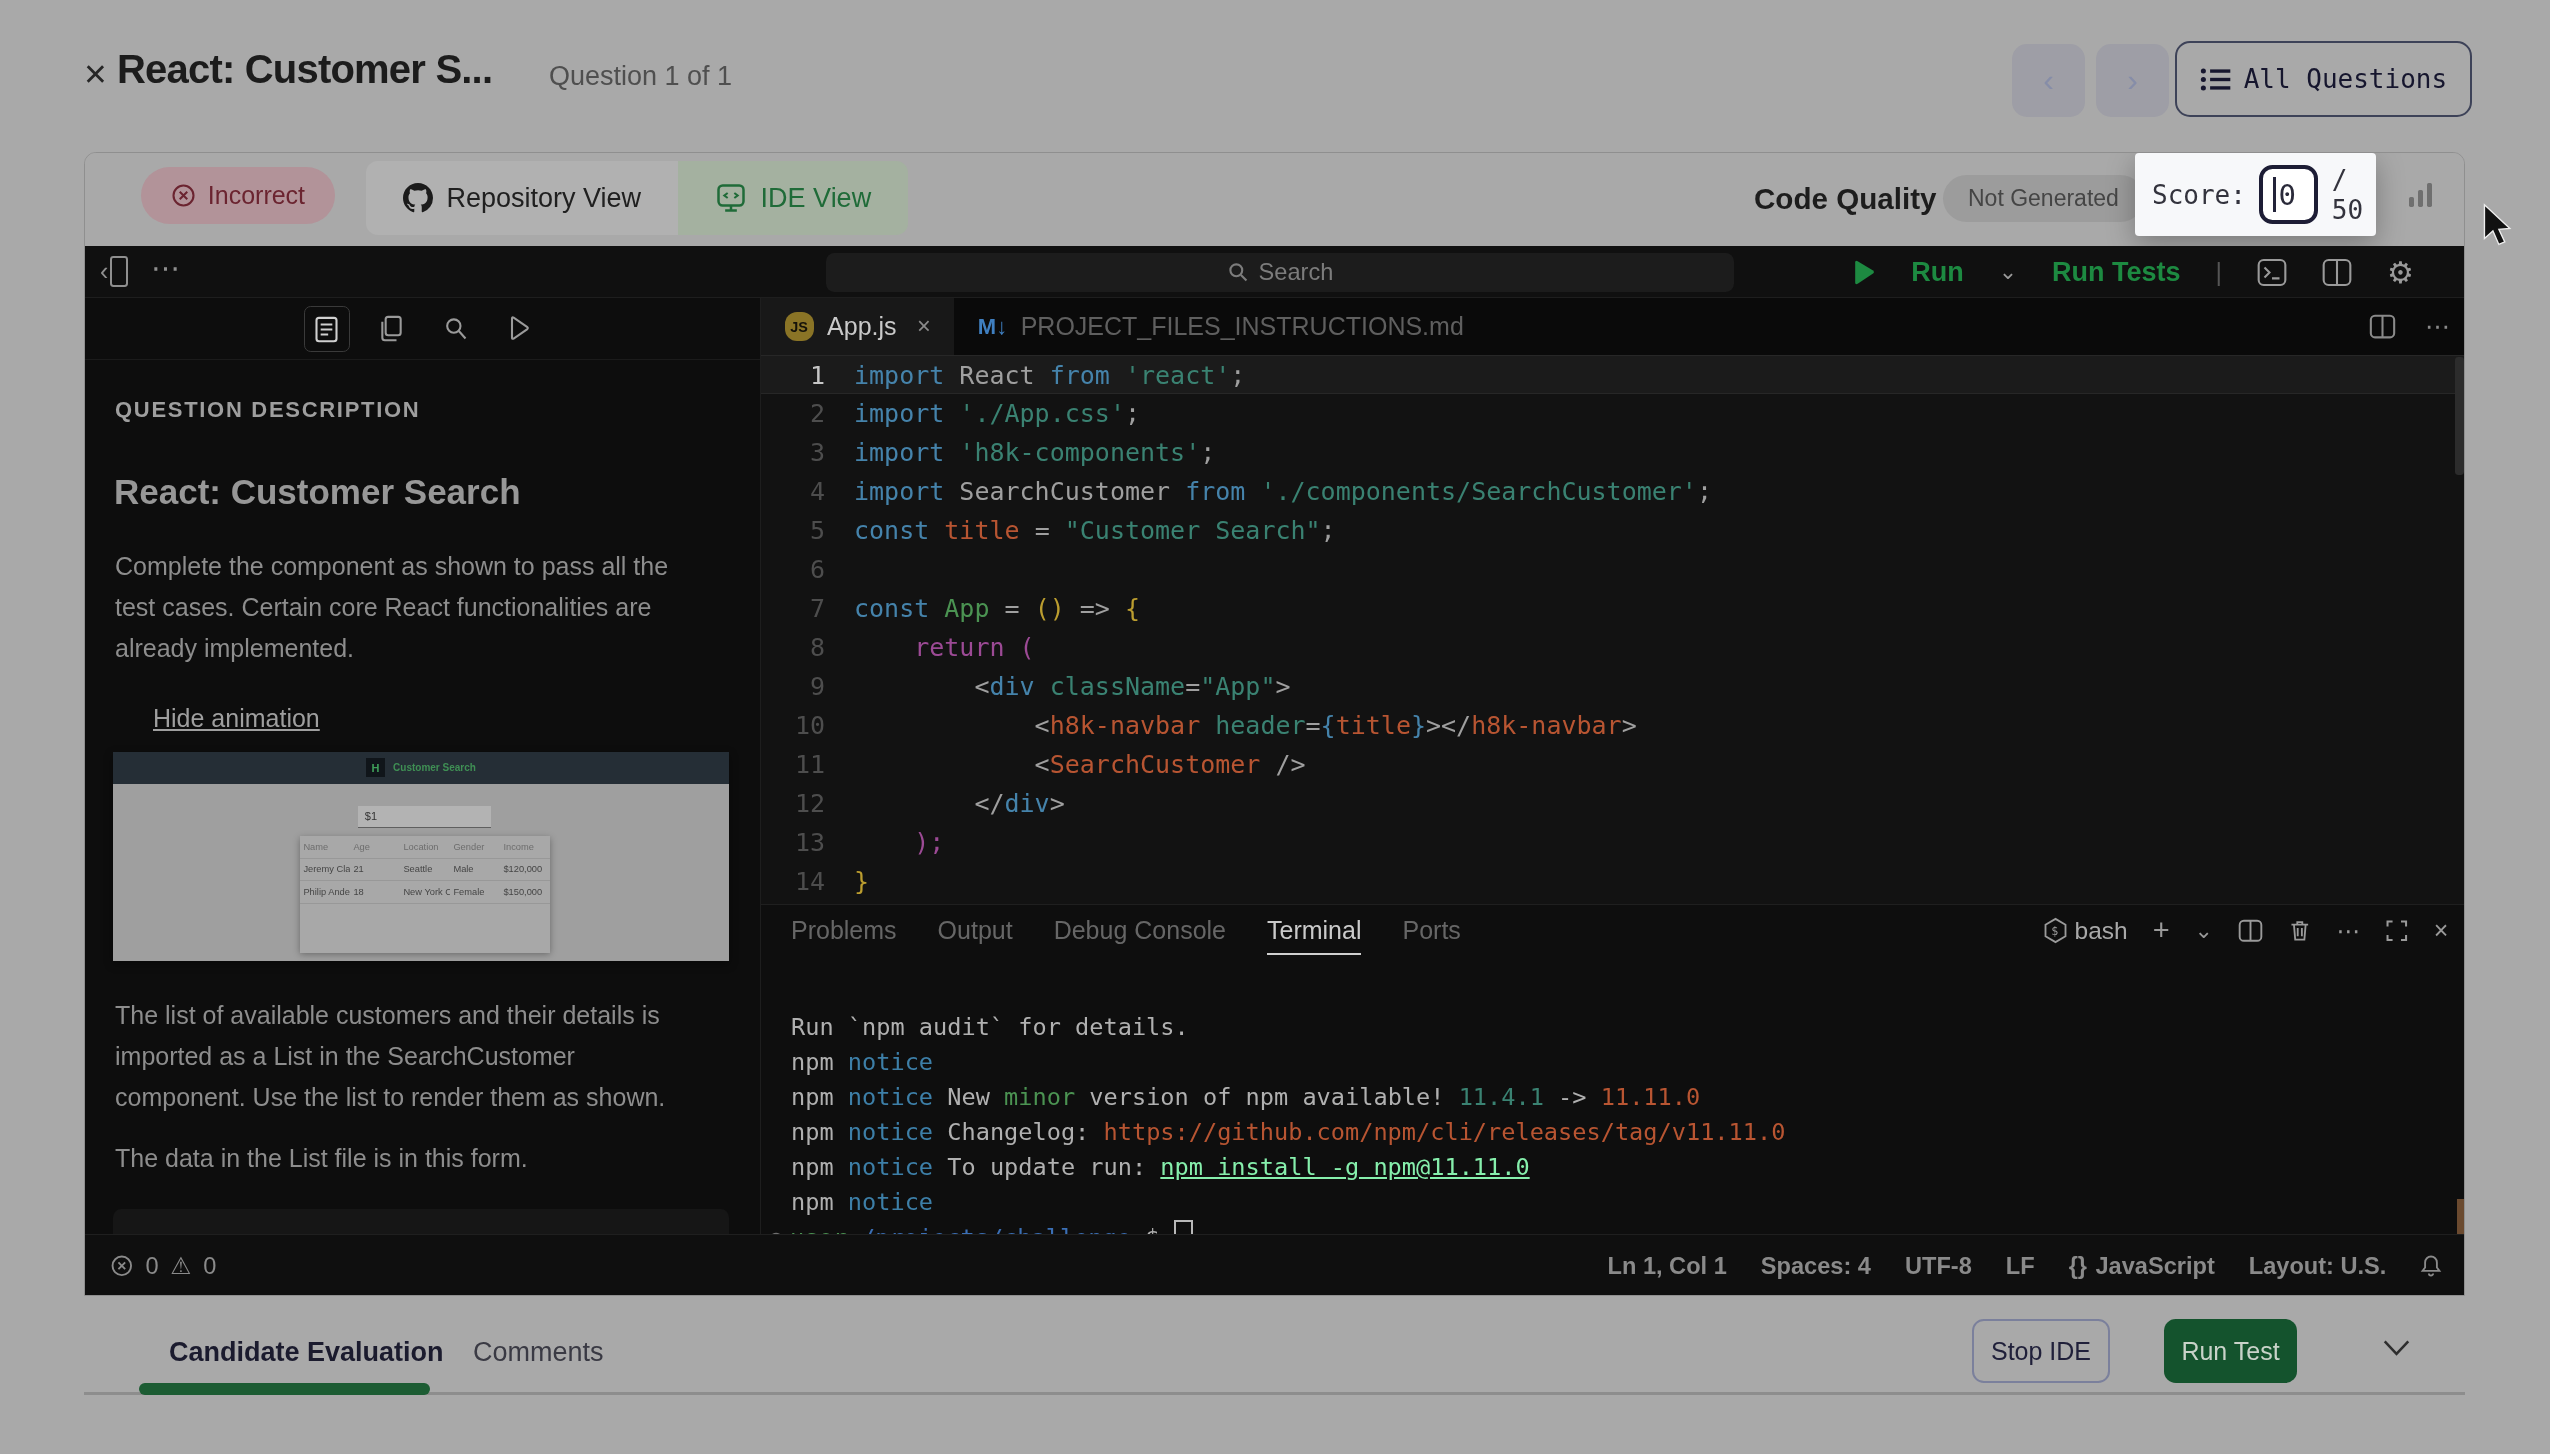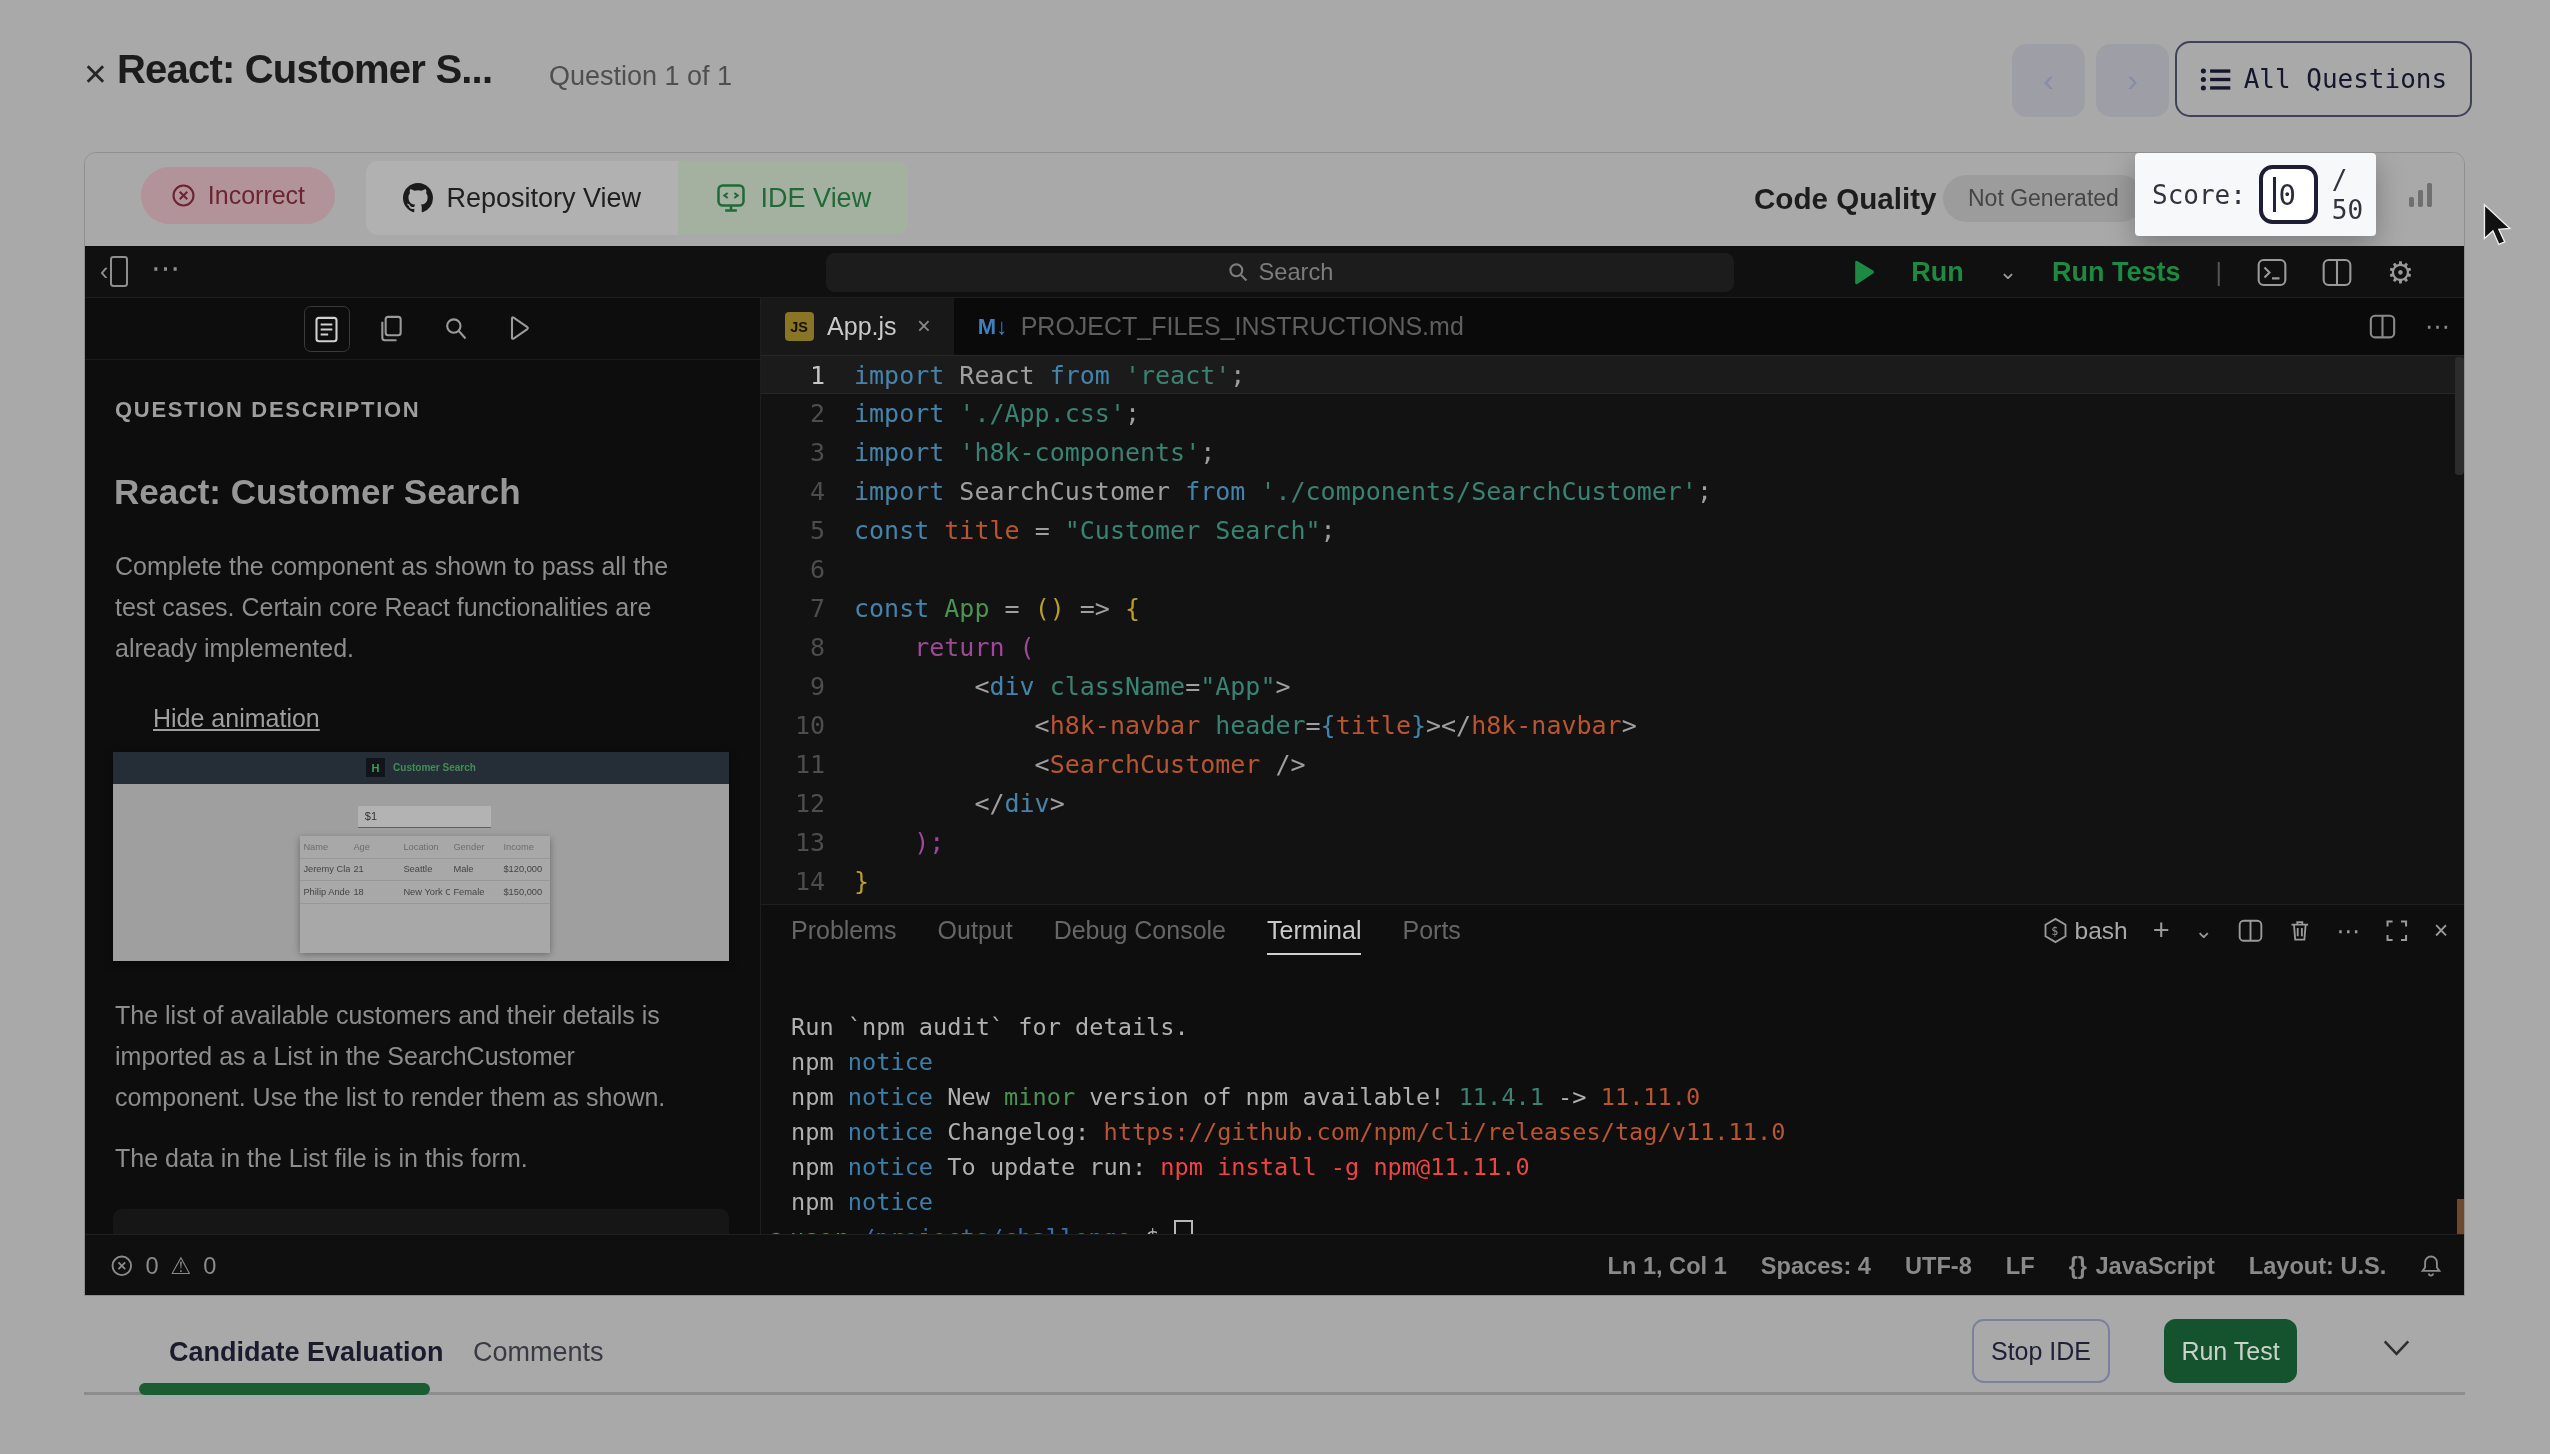--- a/index.html
+++ b/index.html
@@ -80,21 +80,21 @@
   .tt-head span{color:#6d6d6d;}
   .snippet{margin:30px 0 0 28px;width:616px;height:95px;background:#161616;border-radius:8.4px;box-sizing:border-box;
            padding:18.6px 0 0 23.6px;font-size:23px;line-height:34px;overflow:hidden;}
 
   
   .editor{position:absolute;left:676px;top:52px;width:1706px;height:953px;}
   .tabbar{position:absolute;left:0;top:0;width:1706px;height:57px;background:#0a0a0a;display:flex;align-items:stretch;}
   .etab{display:flex;align-items:center;gap:13.5px;padding:0 23.6px;font-size:25px;color:#5f5f5f;}
   .etab.active{background:#181818;color:#c9c9c9;}
   .js-badge{width:29px;height:29px;background:#8a7426;color:#14120a;font-size:14.4px;font-weight:700;
-            display:flex;align-items:center;justify-content:center;border-radius:4px;}
+            display:flex;align-items:center;justify-content:center;border-radius:12px;}
   .md-badge{color:#3f7fc0;font-size:22px;font-weight:700;}
   .etab-close{color:#8a8a8a;font-size:23.6px;margin-left:6.8px;}
   .tab-right-ics{position:absolute;right:17px;top:0;height:57px;display:flex;align-items:center;gap:29px;color:#8a8a8a;}
 
   .code-area{position:absolute;left:0;top:57px;width:1706px;height:549px;background:#121212;font-size:25px;}
   .code-line{display:flex;height:39px;line-height:39px;white-space:pre;}
   .code-line.active{background:#1b1b1b;border-top:0.8px solid #272727;border-bottom:0.8px solid #272727;box-sizing:border-box;}
   .ln{width:93px;text-align:right;padding-right:29px;color:#4d4d4d;box-sizing:border-box;flex:none;}
   .code-line.active .ln{color:#c6c6c6;}
   .ed-scroll{position:absolute;right:3.4px;top:1.7px;width:8.4px;height:118px;background:#2c2c2c;border-radius:3.4px;}
@@ -113,21 +113,21 @@
   
   .statusbar{position:absolute;left:0;top:988px;width:2381px;height:63px;background:#0f0f0f;border-top:0.8px solid #1f1f1f;
              box-sizing:border-box;display:flex;align-items:center;color:#8a8a8a;font-size:23.6px;}
   .sb-left{display:flex;align-items:center;gap:11.8px;margin-left:25px;}
   .sb-right{margin-left:auto;display:flex;align-items:center;gap:34px;margin-right:23.6px;}
   .sb-item{display:flex;align-items:center;gap:8.4px;font-weight:bold;}
 
   
   .tk-d{color:#9f9f9f;} .tk-kw{color:#4583ab;} .tk-str{color:#3a8272;} .tk-or{color:#b85532;}
   .tk-gr{color:#4b9352;} .tk-yl{color:#bb9d2f;} .tk-pu{color:#9c4a95;} .tk-no{color:#3d7fa8;}
-  .tk-pa{color:#3b6fb5;} .tk-wh{color:#b0b0b0;} .tk-un{color:#ef4444;}
+  .tk-pa{color:#3b6fb5;} .tk-wh{color:#b0b0b0;} .tk-un{color:#86efac;text-decoration:underline;}
   .tk-pc{color:#6f6f6f;margin-right:6.8px;margin-left:-22px;}
   .tk-cur{display:inline-block;width:15px;height:27px;border:2.5px solid #b8b8b8;vertical-align:-5px;}
 
   
   .footer{position:absolute;left:0;top:1296px;width:2550px;height:158px;background:#a9a9a9;}
   .f-tab1{position:absolute;left:169px;top:41px;font-size:27px;font-weight:700;color:#1b1b2e;}
   .f-tab2{position:absolute;left:473px;top:41px;font-size:27px;color:#3a3a44;}
   .f-indicator{position:absolute;left:139px;top:87px;width:291px;height:11.8px;background:#1c5c33;border-radius:5.9px;}
   .f-divider{position:absolute;left:84px;top:96px;width:2381px;height:2.5px;background:#8d8d8d;}
   .stop-btn{position:absolute;left:1972px;top:23px;width:138px;height:64px;border:2.5px solid #7b809c;border-radius:11.8px;

